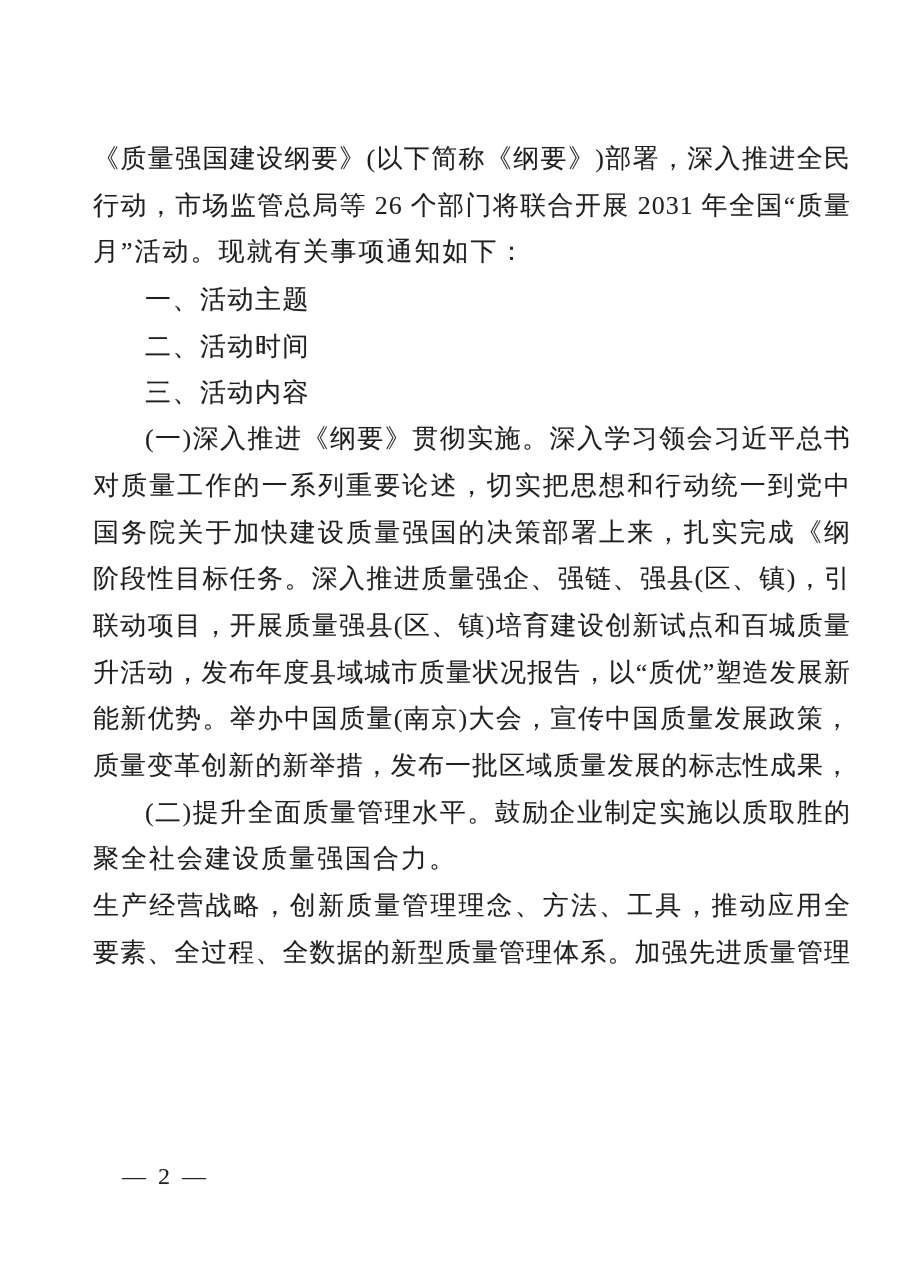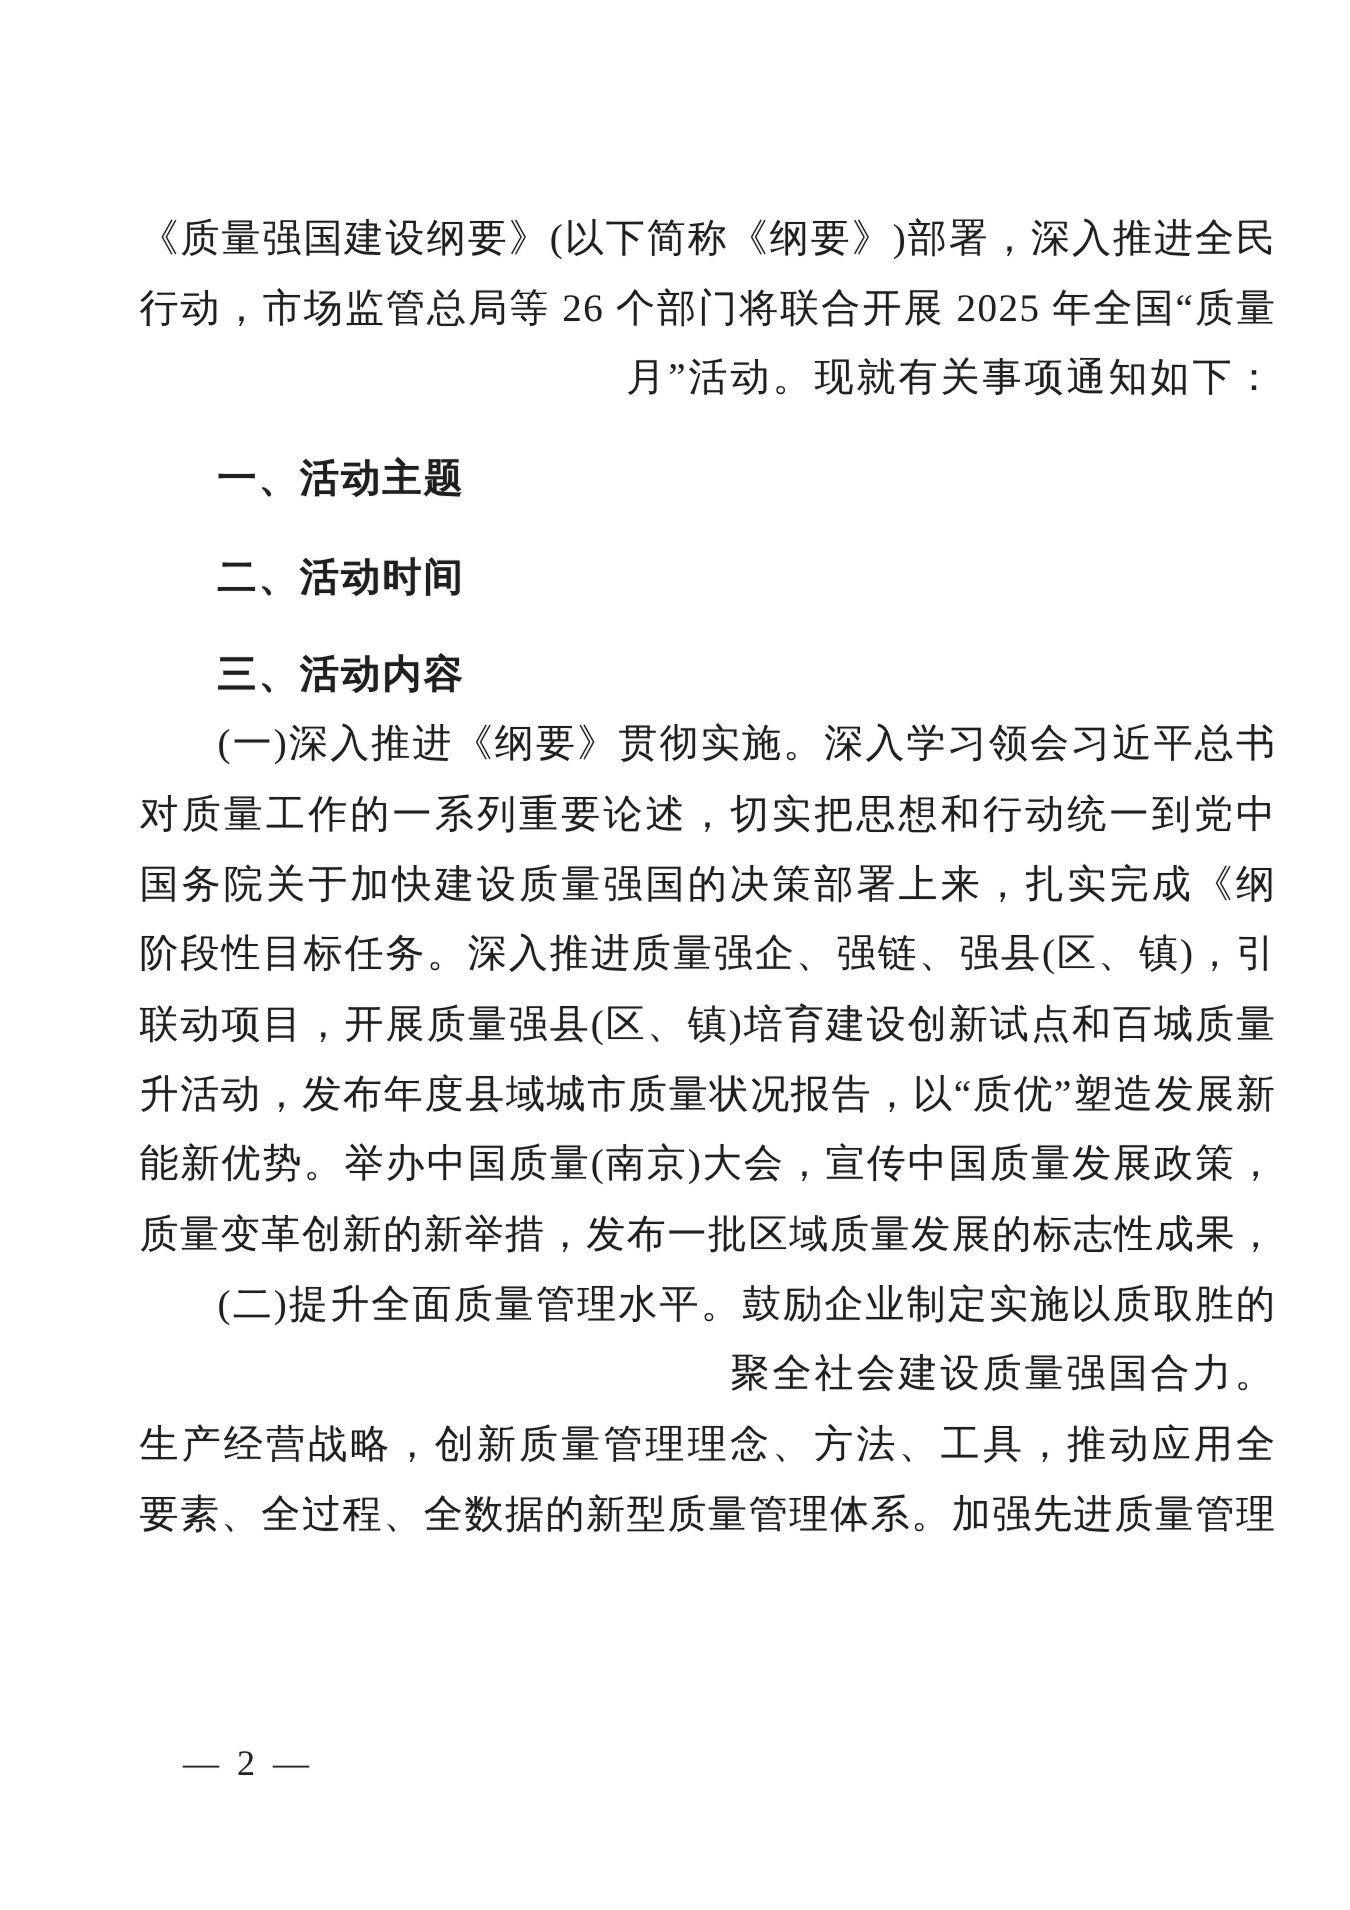--- a/index.html
+++ b/index.html
@@ -31,53 +31,52 @@
     text-shadow: 0 0 1px rgba(40,40,40,0.25);
     overflow: hidden;
   }
   
   .fill {
     text-align: justify;
     text-align-last: justify;
     letter-spacing: 1px;
   }
   .end {
-    text-align: right;
+    text-align: left;
   }
   .indent {
     text-indent: 52px;
   }
   .heading {
     font-family: "Liberation Sans", "DejaVu Sans", sans-serif;
-    font-weight: 700;
+    font-weight: 400;
     text-indent: 52px;
     letter-spacing: 1.5px;
     text-shadow: 0 0 1px rgba(20,20,20,0.35);
-    margin-top: 19px;
   }
   .page-number {
     position: absolute;
     left: 122px;
     top: 1158px;
     height: 36px;
     line-height: 36px;
     font-size: 24px;
     font-family: "Liberation Serif", "DejaVu Serif", serif;
     color: #242424;
     letter-spacing: 3px;
     text-shadow: 0 0 1px rgba(40,40,40,0.25);
   }
 </style>
 </head>
 <body>
 
 <div class="page">
   <div class="doc">
     <div class="line fill">《质量强国建设纲要》(以下简称《纲要》)部署，深入推进全民质量</div>
-    <div class="line fill">行动，市场监管总局等 26 个部门将联合开展 2025 年全国“质量</div>
+    <div class="line fill">行动，市场监管总局等 26 个部门将联合开展 2031 年全国“质量</div>
     <div class="line end">月”活动。现就有关事项通知如下：</div>
     <div class="line heading">一、活动主题</div>
     <div class="line heading">二、活动时间</div>
     <div class="line heading">三、活动内容</div>
     <div class="line fill indent">(一)深入推进《纲要》贯彻实施。深入学习领会习近平总书记</div>
     <div class="line fill">对质量工作的一系列重要论述，切实把思想和行动统一到党中央、</div>
     <div class="line fill">国务院关于加快建设质量强国的决策部署上来，扎实完成《纲要》</div>
     <div class="line fill">阶段性目标任务。深入推进质量强企、强链、强县(区、镇)，引导企</div>
     <div class="line fill">联动项目，开展质量强县(区、镇)培育建设创新试点和百城质量提</div>
     <div class="line fill">升活动，发布年度县域城市质量状况报告，以“质优”塑造发展新动</div>

